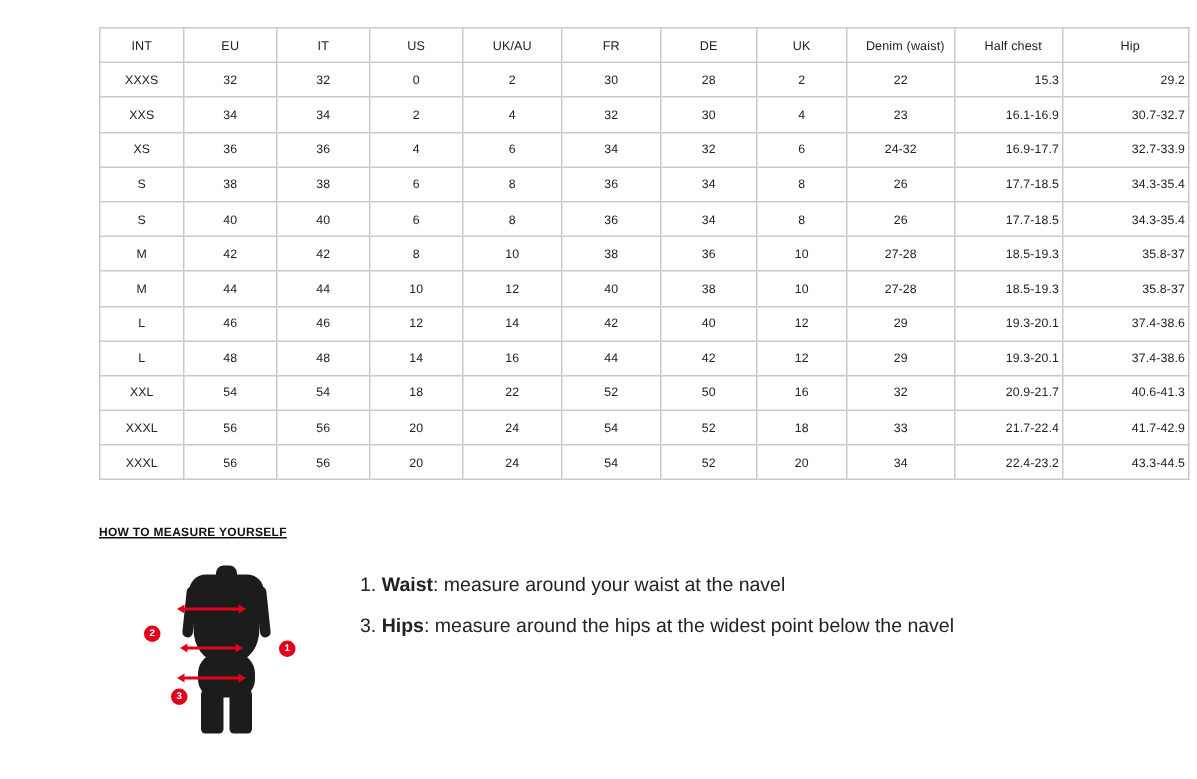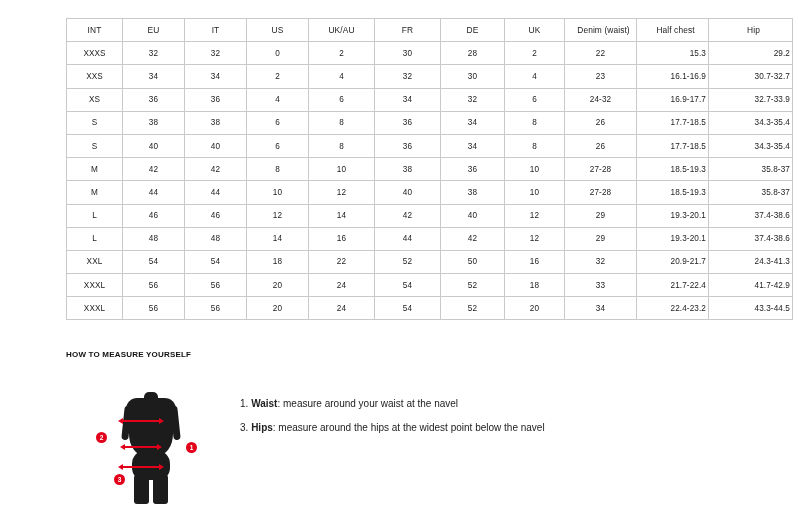--- a/index.html
+++ b/index.html
@@ -77,39 +77,40 @@
     position: absolute;
     left: 66px;
     top: 350px;
     width: 666px;
   }
   .measure-title {
     font-size: 8px;
     font-weight: bold;
     letter-spacing: .2px;
     color: #111;
-    margin-bottom: 25px;
+    margin-bottom: 10px;
+    text-decoration: underline;
   }
   .measure-body {
     display: flex;
     align-items: flex-start;
   }
   .figure-box {
     position: relative;
     width: 120px;
     height: 120px;
     margin-left: 30px;
     margin-top: 6px;
   }
   .steps {
     margin-left: 24px;
     margin-top: 14px;
   }
   .step {
-    font-size: 10px;
+    font-size: 13px;
     color: #222;
     margin-bottom: 13px;
     line-height: 1.1;
   }
   .step b { font-weight: bold; }
 
   
   .mann {
     position: absolute;
     left: 24px;
@@ -355,21 +356,21 @@
           <td>XXL</td>
           <td>54</td>
           <td>54</td>
           <td>18</td>
           <td>22</td>
           <td>52</td>
           <td>50</td>
           <td>16</td>
           <td>32</td>
           <td class="left-col">20.9-21.7</td>
-          <td class="left-col">24.3-41.3</td>
+          <td class="left-col">40.6-41.3</td>
         </tr>
         <tr>
           <td>XXXL</td>
           <td>56</td>
           <td>56</td>
           <td>20</td>
           <td>24</td>
           <td>54</td>
           <td>52</td>
           <td>18</td>

